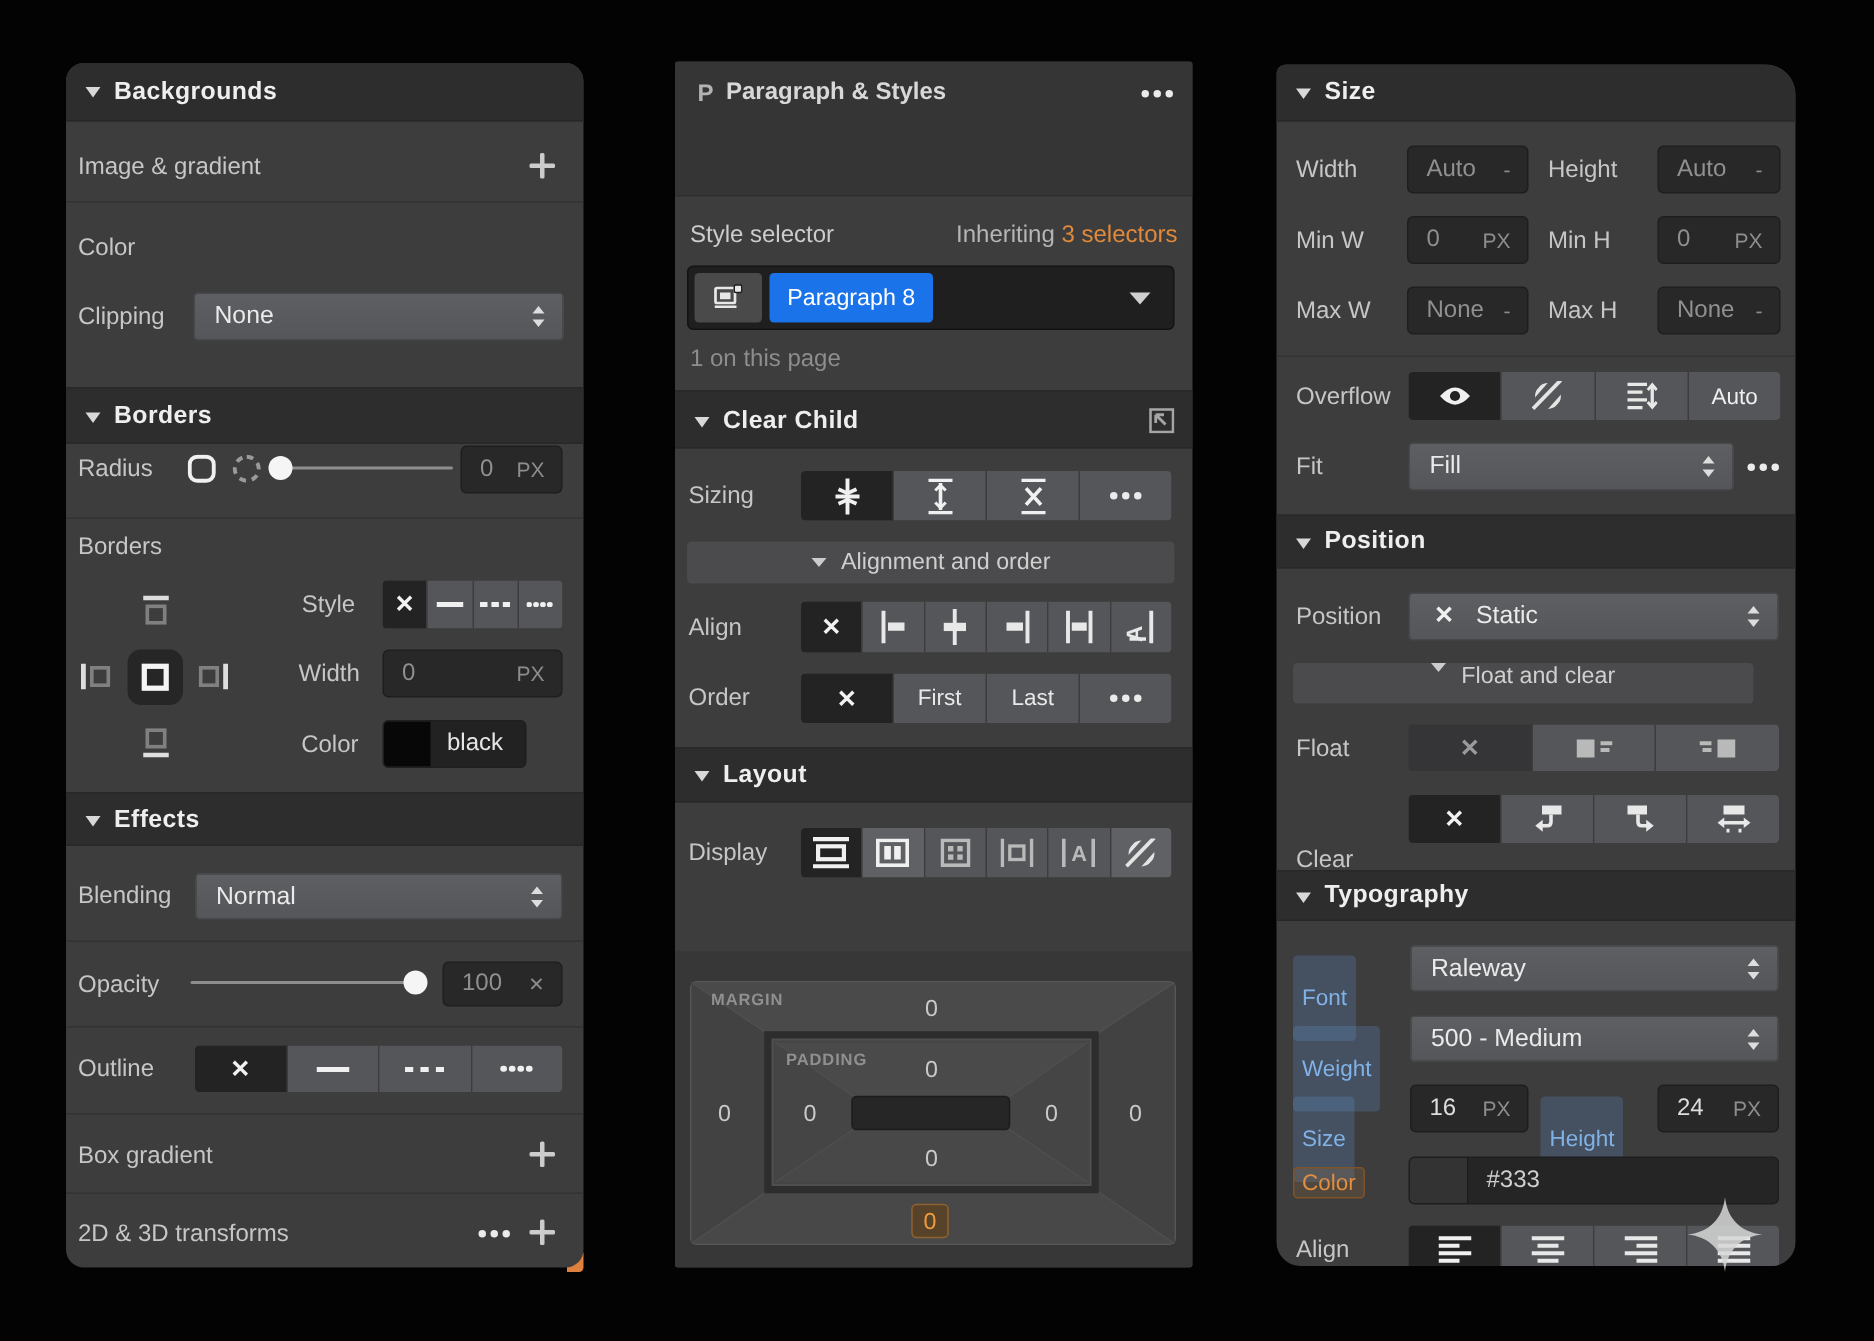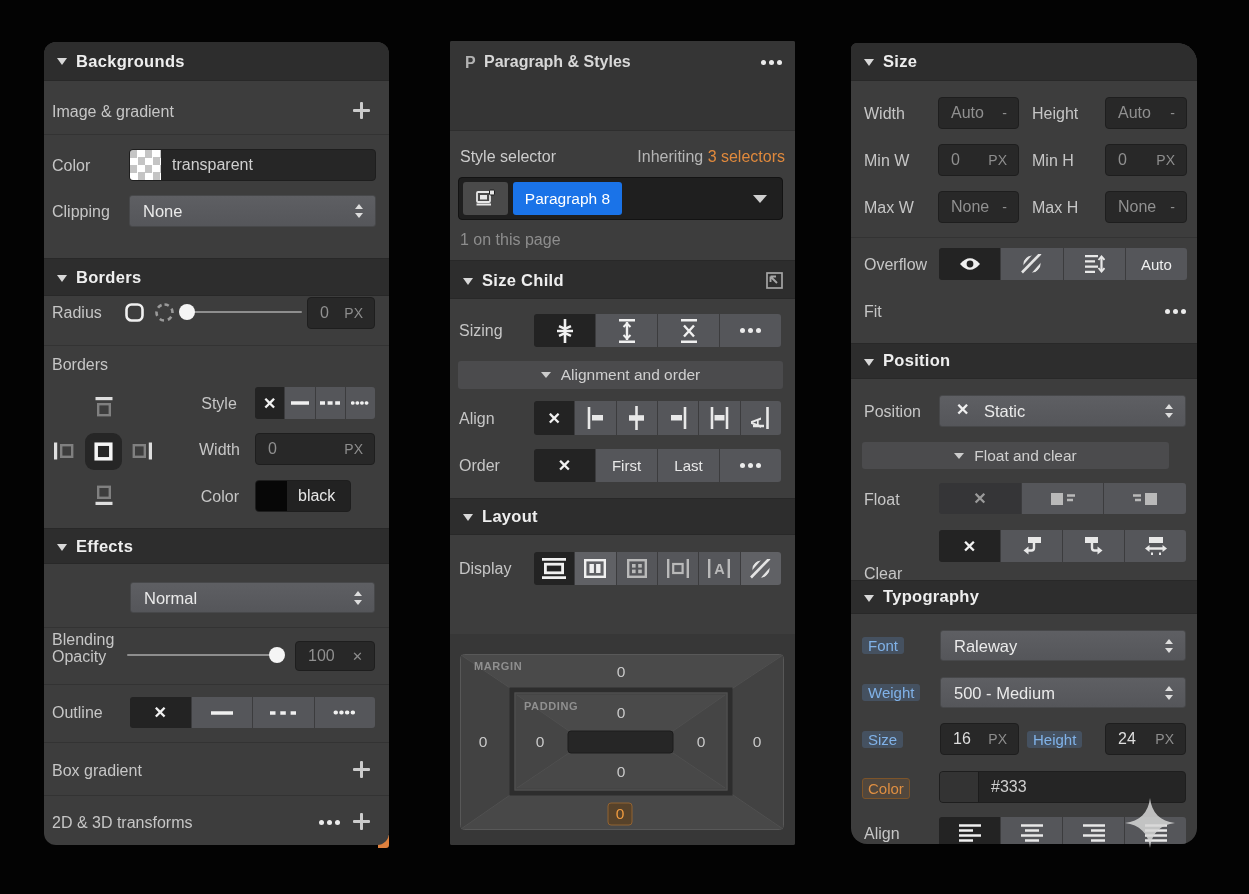--- a/index.html
+++ b/index.html
@@ -28,41 +28,37 @@
 .seg>div.dim{background:#353537;}
 .seg>div.lit{background:#606165;}
 .xx{font-size:16px;font-weight:bold;color:#f2f2f2;}
 .xg{font-size:16px;font-weight:bold;color:#9a9a9a;}
 .plus{position:absolute;width:17px;height:17px;}
 .plus:before{content:"";position:absolute;left:0;top:7px;width:17px;height:3px;background:#cccccc;border-radius:1px;}
 .plus:after{content:"";position:absolute;left:7px;top:0;width:3px;height:17px;background:#cccccc;border-radius:1px;}
 .dots{display:inline-flex;gap:3px;align-items:center;}
 .dots i{width:5px;height:5px;border-radius:50%;background:#ebebeb;display:block;}
 .div{position:absolute;left:0;width:100%;height:1px;background:#333333;}
-.chip{position:absolute;font-size:15px;border-radius:3px;padding:0 6px;}
+.chip{position:absolute;font-size:15px;border-radius:3px;padding:20px 6px;}
 .chipb{background:rgba(98,155,225,0.22);color:#80b2e8;}
 .chipo{background:rgba(220,140,60,0.13);color:#df8f42;border:1px solid #7d5429;padding:1px 5px;}
 svg{display:block;}
 </style>
 </head>
 <body>
 <div id="orangecorner" class="abs" style="left:378px;top:835px;width:11px;height:13px;background:#df813e;border-bottom-right-radius:3px;"></div>
 <div class="panel" id="p1">
   <div class="hdr" style="top:0;height:39px;border-top:none;">
     <span class="tri" style="top:16px;"></span>
       <span class="t" style="top:10px;">Backgrounds</span>
   </div>
   <div class="lbl" style="left:8px;top:61px;">Image &amp; gradient</div>
   <span class="plus" style="left:309px;top:60px;"></span>
   <div class="div" style="top:92px;"></div>
   <div class="lbl" style="left:8px;top:115px;">Color</div>
-  <div class="inp" style="left:85px;top:107px;width:247px;height:32px;background:#262626;overflow:hidden;">
-    <div class="abs" style="left:0;top:0;width:31px;height:30px;background:conic-gradient(#ffffff 25%,#c4c4c4 0 50%,#ffffff 0 75%,#c4c4c4 0);background-size:15px 15px;"></div>
-    <div class="v" style="left:42px;color:#cfcfcf;">transparent</div>
-  </div>
   <div class="lbl" style="left:8px;top:161px;">Clipping</div>
   <div class="sel" style="left:85px;top:153px;width:247px;height:32px;">
       <span class="v">None</span>
       <span class="sort"></span>
     </div>
   <div class="hdr" style="top:216px;height:38px;">
     <span class="tri" style="top:16px;"></span>
       <span class="t" style="top:9px;">Borders</span>
   </div>
   <div class="lbl" style="left:8px;top:262px;">Radius</div>
@@ -129,21 +125,21 @@
     </div>
   <div class="lbl" style="left:155px;top:446px;width:40px;text-align:right;">Color</div>
   <div class="inp" style="left:211px;top:438px;width:96px;height:32px;background:#222222;overflow:hidden;">
     <div class="abs" style="left:0;top:0;width:31px;height:30px;background:#070707;"></div>
     <div class="v" style="left:42px;color:#e6e6e6;">black</div>
   </div>
   <div class="hdr" style="top:486px;height:36px;">
     <span class="tri" style="top:15px;"></span>
       <span class="t" style="top:8px;">Effects</span>
   </div>
-  <div class="lbl" style="left:8px;top:547px;margin-top:42px;">Blending</div>
+  <div class="lbl" style="left:8px;top:547px;">Blending</div>
   <div class="sel" style="left:86px;top:540px;width:245px;height:31px;">
       <span class="v">Normal</span>
       <span class="sort"></span>
     </div>
   <div class="div" style="top:585px;"></div>
   <div class="lbl" style="left:8px;top:606px;">Opacity</div>
   <div class="abs" style="left:83px;top:612px;width:150px;height:2px;background:#8e8e8e;border-radius:1px;"></div>
   <div class="abs" style="left:225px;top:605px;width:16px;height:16px;border-radius:50%;background:#f5f5f5;"></div>
   <div class="inp" style="left:251px;top:599px;width:80px;height:30px;">
       <span class="v">100</span>
@@ -202,21 +198,21 @@
         <rect x="4" y="6" width="7" height="4.5" fill="#e8e8e8"></rect>
         <path d="M0.5 15.5 H15" stroke="#e8e8e8" stroke-width="1.8"></path>
         <rect x="13.5" y="1" width="5" height="5" rx="1" fill="#e8e8e8" stroke="#1f1f1f" stroke-width="1"></rect>
       </svg>
   </div>
   <div class="abs" style="left:63px;top:141px;width:109px;height:33px;background:#1a73e8;border-radius:3px;color:#ffffff;font-size:15.5px;display:flex;align-items:center;justify-content:center;">Paragraph 8</div>
   <div class="abs" style="left:303px;top:154px;width:0;height:0;border-left:7px solid transparent;border-right:7px solid transparent;border-top:8px solid #cfcfcf;"></div>
   <div class="lbl" style="left:10px;top:190px;color:#8d8d8d;">1 on this page</div>
   <div class="hdr" style="top:219px;height:39px;">
     <span class="tri" style="top:17px;"></span>
-      <span class="t" style="top:10px;">Size Child</span>
+      <span class="t" style="top:10px;">Clear Child</span>
     <svg class="abs" style="right:12px;top:11px;" width="17" height="17" viewBox="0 0 17 17">
         <rect x="1" y="1" width="15" height="15" fill="none" stroke="#a5a5a5" stroke-width="1.7"></rect>
         <path d="M4.5 4.5 L11 11 M4.5 4.5 H10 M4.5 4.5 V10" stroke="#a5a5a5" stroke-width="1.9" fill="none"></path>
       </svg>
   </div>
   <div class="lbl" style="left:9px;top:281px;">Sizing</div>
   <div class="seg" style="left:84px;top:273px;width:247px;height:33px;">
     <div class="on">
         <svg width="22" height="26" viewBox="0 0 22 26">
           <path d="M11 1 V25" stroke="#f0f0f0" stroke-width="2.6"></path>
@@ -452,36 +448,40 @@
           <g stroke="#e8e8e8" stroke-width="2.2">
             <path d="M1 2.2 H14 M1 7.4 H11 M1 12.6 H14 M1 17.8 H11"></path>
           </g>
           <path d="M17.5 4 V16" stroke="#e8e8e8" stroke-width="2.2"></path>
           <path d="M14.5 6 L17.5 2.5 L20.5 6 M14.5 14 L17.5 17.5 L20.5 14" fill="none" stroke="#e8e8e8" stroke-width="1.9"></path>
         </svg>
       </div>
     <div style="font-size:15px;color:#efefef;">Auto</div>
   </div>
   <div class="lbl" style="left:13px;top:260px;">Fit</div>
+  <div class="sel" style="left:88px;top:252px;width:217px;height:32px;">
+      <span class="v">Fill</span>
+      <span class="sort"></span>
+    </div>
   <span class="dots abs" style="left:314px;top:266px;">
       <i></i>
       <i></i>
       <i></i>
     </span>
   <div class="hdr" style="top:300px;height:36px;">
     <span class="tri" style="top:15px;"></span>
       <span class="t" style="top:7px;">Position</span>
   </div>
   <div class="lbl" style="left:13px;top:360px;">Position</div>
   <div class="sel" style="left:88px;top:352px;width:247px;height:32px;">
       <span class="v" style="left:44px;">Static</span>
       <span class="xg" style="position:absolute;left:16px;top:4px;color:#f0f0f0;">✕</span>
       <span class="sort"></span>
     </div>
-  <div class="abs" style="left:11px;top:399px;width:307px;height:27px;background:#4b4b4d;border-radius:3px;display:flex;align-items:center;justify-content:center;gap:10px;">
+  <div class="abs" style="left:11px;top:399px;width:307px;height:27px;background:#4b4b4d;border-radius:3px;display:flex;justify-content:center;gap:10px;">
     <span style="width:0;height:0;border-left:5.5px solid transparent;border-right:5.5px solid transparent;border-top:6.5px solid #cccccc;"></span>
     <span style="font-size:15.5px;color:#cfcfcf;">Float and clear</span>
   </div>
   <div class="lbl" style="left:13px;top:448px;">Float</div>
   <div class="seg" style="left:88px;top:440px;width:247px;height:31px;">
     <div class="dim">
         <span class="xg">✕</span>
       </div>
     <div>
         <svg width="24" height="16" viewBox="0 0 24 16">

